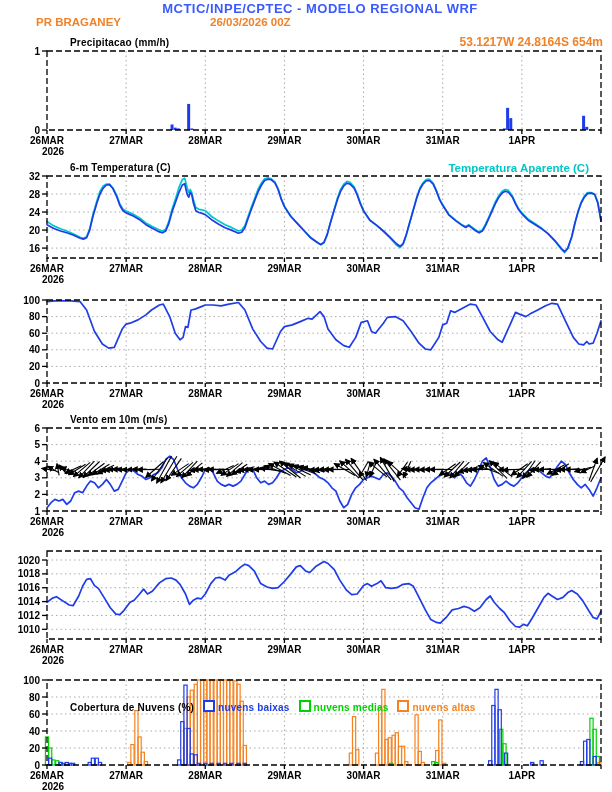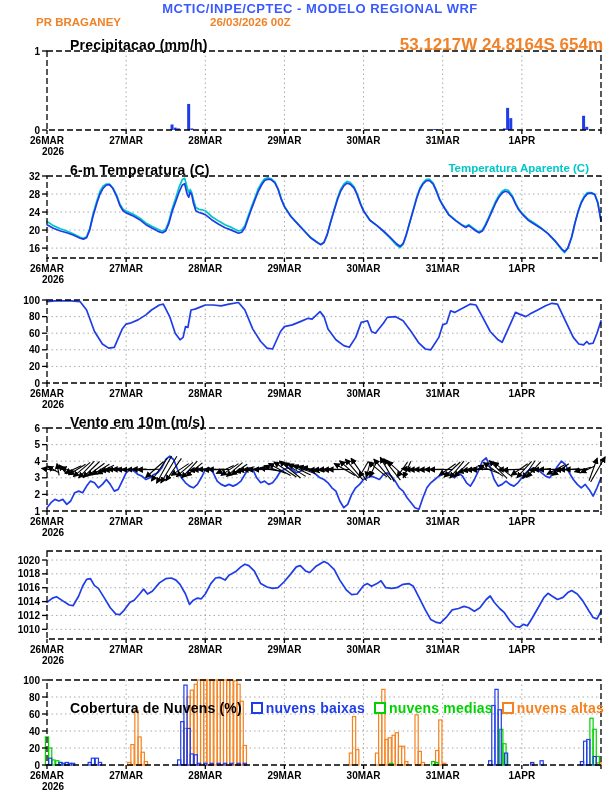--- a/index.html
+++ b/index.html
@@ -3,22 +3,22 @@
 <meta charset="utf-8">
 <style>
   html,body{margin:0;padding:0;background:#ffffff;}
   #page{position:relative;width:612px;height:792px;background:#fff;overflow:hidden;
         font-family:"Liberation Sans",sans-serif;font-weight:bold;}
   #charts-canvas{position:absolute;left:0;top:0;}
   .hdr1{position:absolute;top:1px;left:40px;width:560px;text-align:center;
         font-size:13px;letter-spacing:0.5px;}
   .hdr2a{position:absolute;top:16px;left:36px;font-size:11.5px;}
   .hdr2b{position:absolute;top:16px;left:190px;font-size:11.5px;margin-left:20px;}
-  .loc{position:absolute;top:35px;right:9px;font-size:17px;}
-  .ptitle{position:absolute;left:70px;font-size:14px;color:#000;letter-spacing:0.2px;white-space:nowrap;}
+  .loc{position:absolute;top:35px;right:9px;font-size:12px;}
+  .ptitle{position:absolute;left:70px;font-size:10px;color:#000;letter-spacing:0.2px;white-space:nowrap;}
   .rlegend{position:absolute;right:23px;font-size:11.5px;white-space:nowrap;}
   .cl-item{margin-left:9px;white-space:nowrap;}
   .swatch{display:inline-block;width:8px;height:8px;border:2px solid #000;background:#fff;
           vertical-align:-1px;margin-right:3px;}
 </style>
 </head>
 <body>
 
 <div id="page">
   <svg id="charts-canvas" width="612" height="792" viewBox="0 0 612 792">

